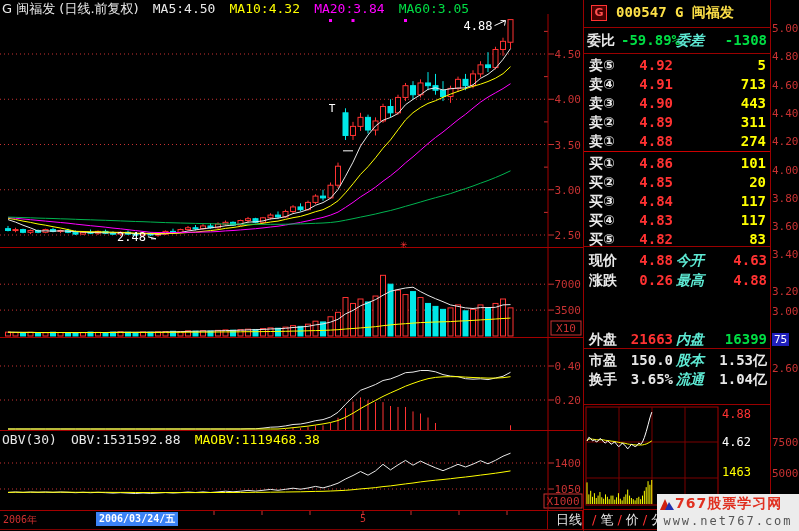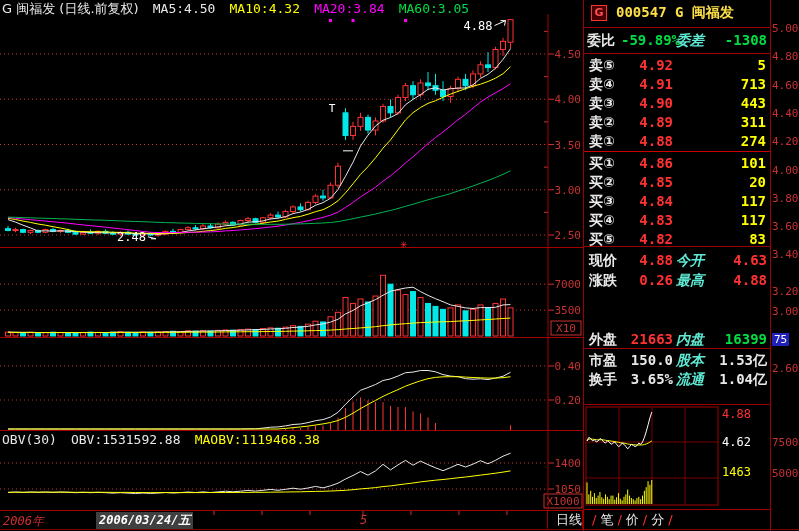--- a/index.html
+++ b/index.html
@@ -33,22 +33,22 @@
   .p-row .v2{position:absolute;right:3px;}
   .qt-row{position:absolute;left:0;width:186px;height:19px;font-size:14px;line-height:19px;}
   .qt-row .lab{position:absolute;left:5px;color:#e8e8e8;}
   .qt-row .price{position:absolute;right:97px;color:#ff3232;}
   .qt-row .vol{position:absolute;right:4px;color:#ffff00;}
   
   #right-scale{position:absolute;left:771px;top:0;width:28px;height:531px;z-index:2;}
   .rs-item{position:absolute;left:1px;font:11px "DejaVu Sans Mono",monospace;color:#c83232;}
   .rs-hl{background:#2020bb;color:#ffffff;padding:0 2px;}
   
-  .time-bar-label{position:absolute;font-size:12px;z-index:3;white-space:nowrap;font-style:italic;}
-  #date-box{left:96px;top:512px;background:#404040;color:#fff;padding:0 3px;font-weight:bold;}
+  .time-bar-label{position:absolute;font-size:10px;z-index:3;white-space:nowrap;}
+  #date-box{left:96px;top:512px;background:#3b82f6;color:#fff;padding:0 3px;font-weight:bold;}
   #year-label{left:3px;top:513px;color:#d03030;}
   #month-label{left:360px;top:513px;color:#d03030;}
   #period-tab{left:547px;top:511px;width:34px;height:18px;border-left:1px solid #9a0000;
               border-right:1px solid #9a0000;color:#e8e8e8;font-size:13px;text-align:right;line-height:18px;}
   #mode-tabs{left:588px;top:511px;color:#e8e8e8;font-size:13px;line-height:18px;}
   #mode-tabs .sl{color:#ff3232;margin:0 4px;}
   
   #logo{position:absolute;left:657px;top:494px;width:142px;height:37px;background:#ececec;z-index:6;}
   #logo .top{height:19px;display:flex;align-items:center;padding-left:2px;}
   #logo .site{color:#e03020;font-size:14px;font-weight:bold;letter-spacing:1px;}
@@ -556,13 +556,23 @@
       <div class="rs-item" style="top: 220.1px;">3.60</div>
       <div class="rs-item" style="top: 248.4px;">3.40</div>
       <div class="rs-item" style="top: 276.7px; margin-top: 8px;">3.20</div>
       <div class="rs-item" style="top: 305px;">3.00</div>
       <div class="rs-item rs-hl" style="top: 333.3px;">75</div>
       <div class="rs-item" style="top: 361.6px;">2.60</div>
       <div class="rs-item" style="top: 436px;">7500</div>
       <div class="rs-item" style="top: 467px;">5000</div>
     </div>
 
+  <div id="logo">
+    <div class="top">
+      <svg width="16" height="15" viewBox="0 0 16 15" style="position:static">
+        <polygon points="1,14 6,3 11,14" fill="#d02010"></polygon>
+        <polygon points="6,14 10,6 15,14" fill="#2030b0"></polygon>
+      </svg>
+      <span class="site">767股票学习网</span>
+    </div>
+    <div class="url num">www.net767.com</div>
+  </div>
 </div>
 
 </body></html>

